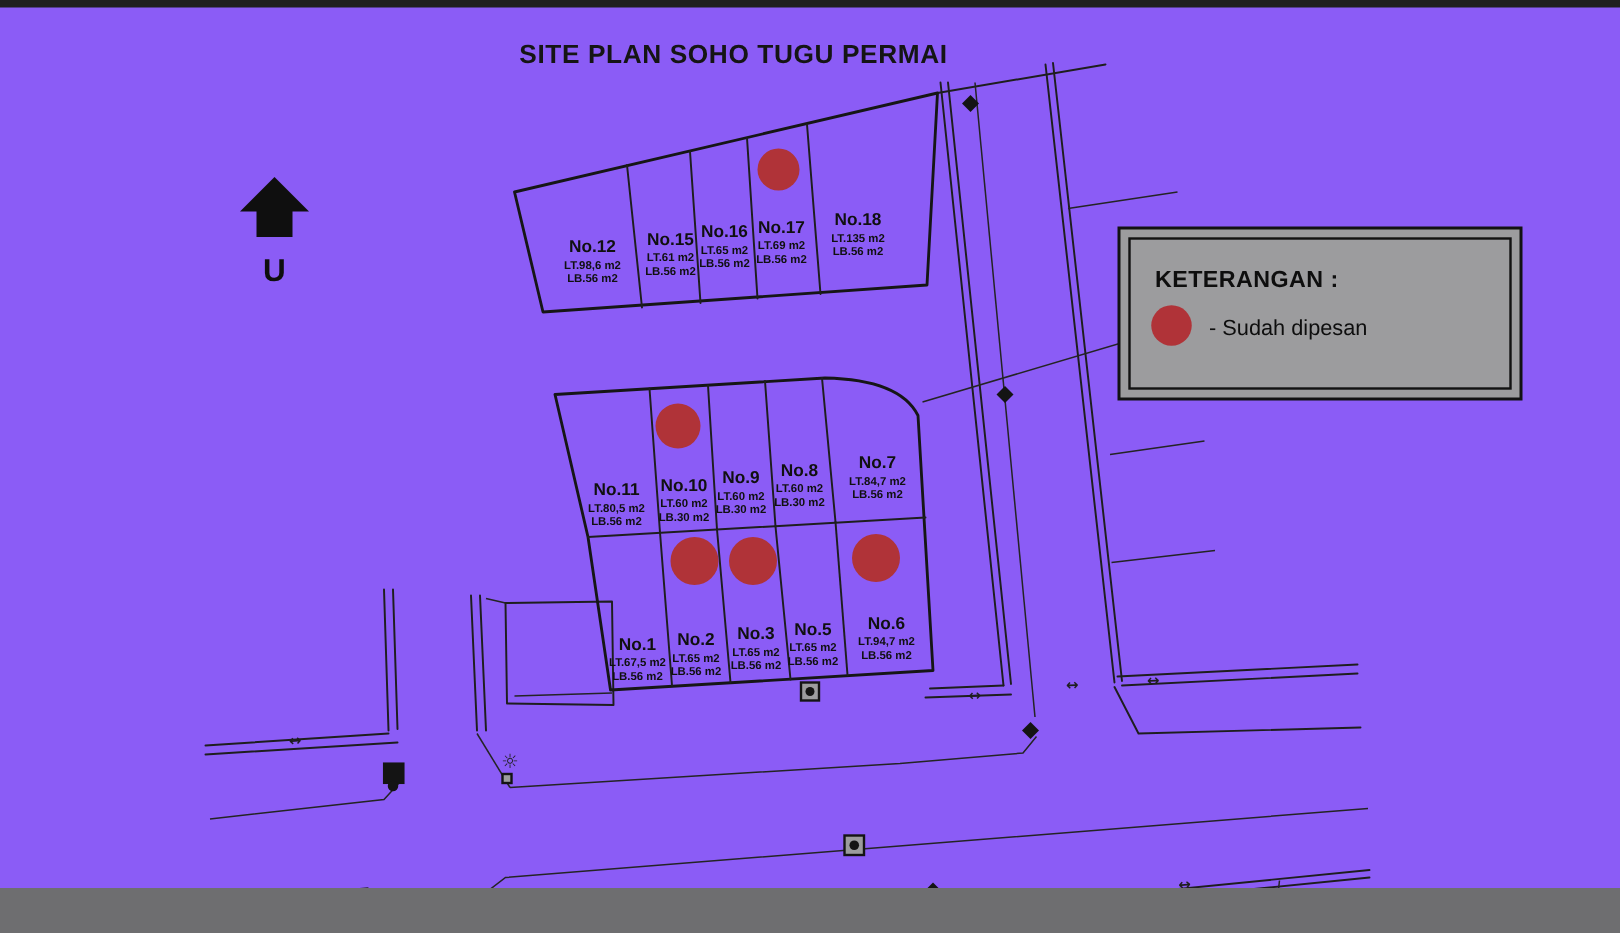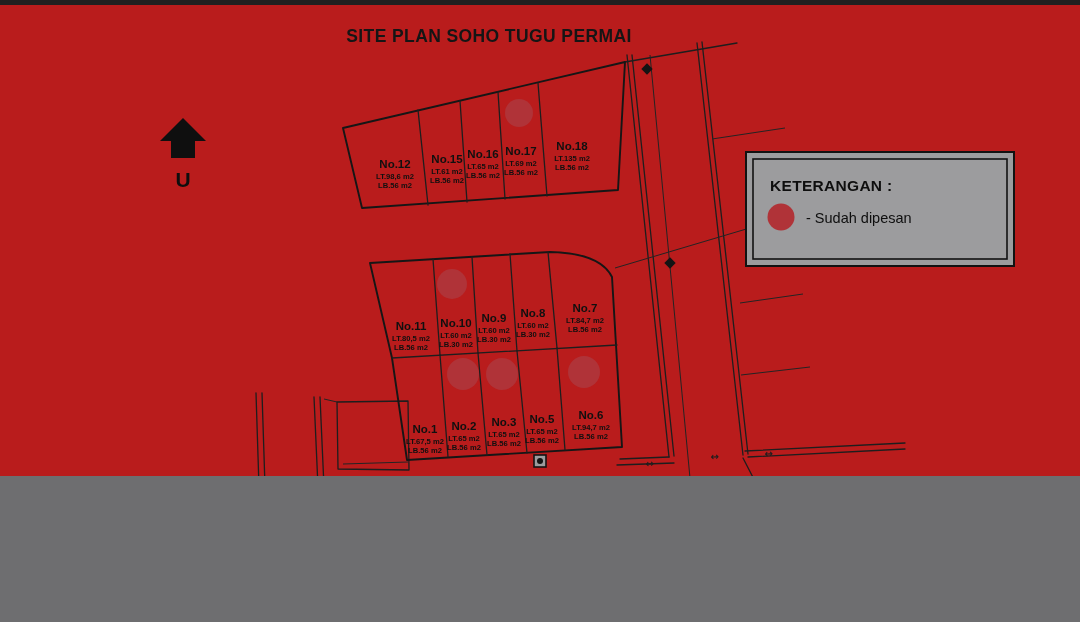--- a/index.html
+++ b/index.html
@@ -1,18 +1,18 @@
 <!DOCTYPE html>
 <html><head>
 <meta charset="utf-8">
 <style>
   html,body{margin:0;padding:0;background:#6e6e70;}
   .stage{
-    position:relative;width:1080px;height:476px;margin:0 auto;
-    background:#b91c1c;overflow:hidden;
+    position:relative;width:1080px;height:592px;margin:0 auto;
+    background:#8b5cf6;overflow:hidden;
     font-family:"Liberation Sans",sans-serif;
   }
   svg{position:absolute;left:0;top:0;display:block;}
   .ln{stroke:#1e1e1e;stroke-width:1.3;fill:none;stroke-linecap:round;stroke-linejoin:round;}
   .ln-bold{stroke:#161616;stroke-width:1.9;fill:none;stroke-linejoin:round;}
   .ln-thin{stroke:#242424;stroke-width:1;fill:none;}
   .t-title{font-size:17.5px;font-weight:bold;fill:#151515;letter-spacing:.4px;}
   .t-no{font-size:11.5px;font-weight:bold;fill:#101010;}
   .t-sz{font-size:7.6px;font-weight:bold;fill:#101010;}
   .t-legend-title{font-size:15.5px;font-weight:bold;fill:#0e0e0e;letter-spacing:.3px;}

